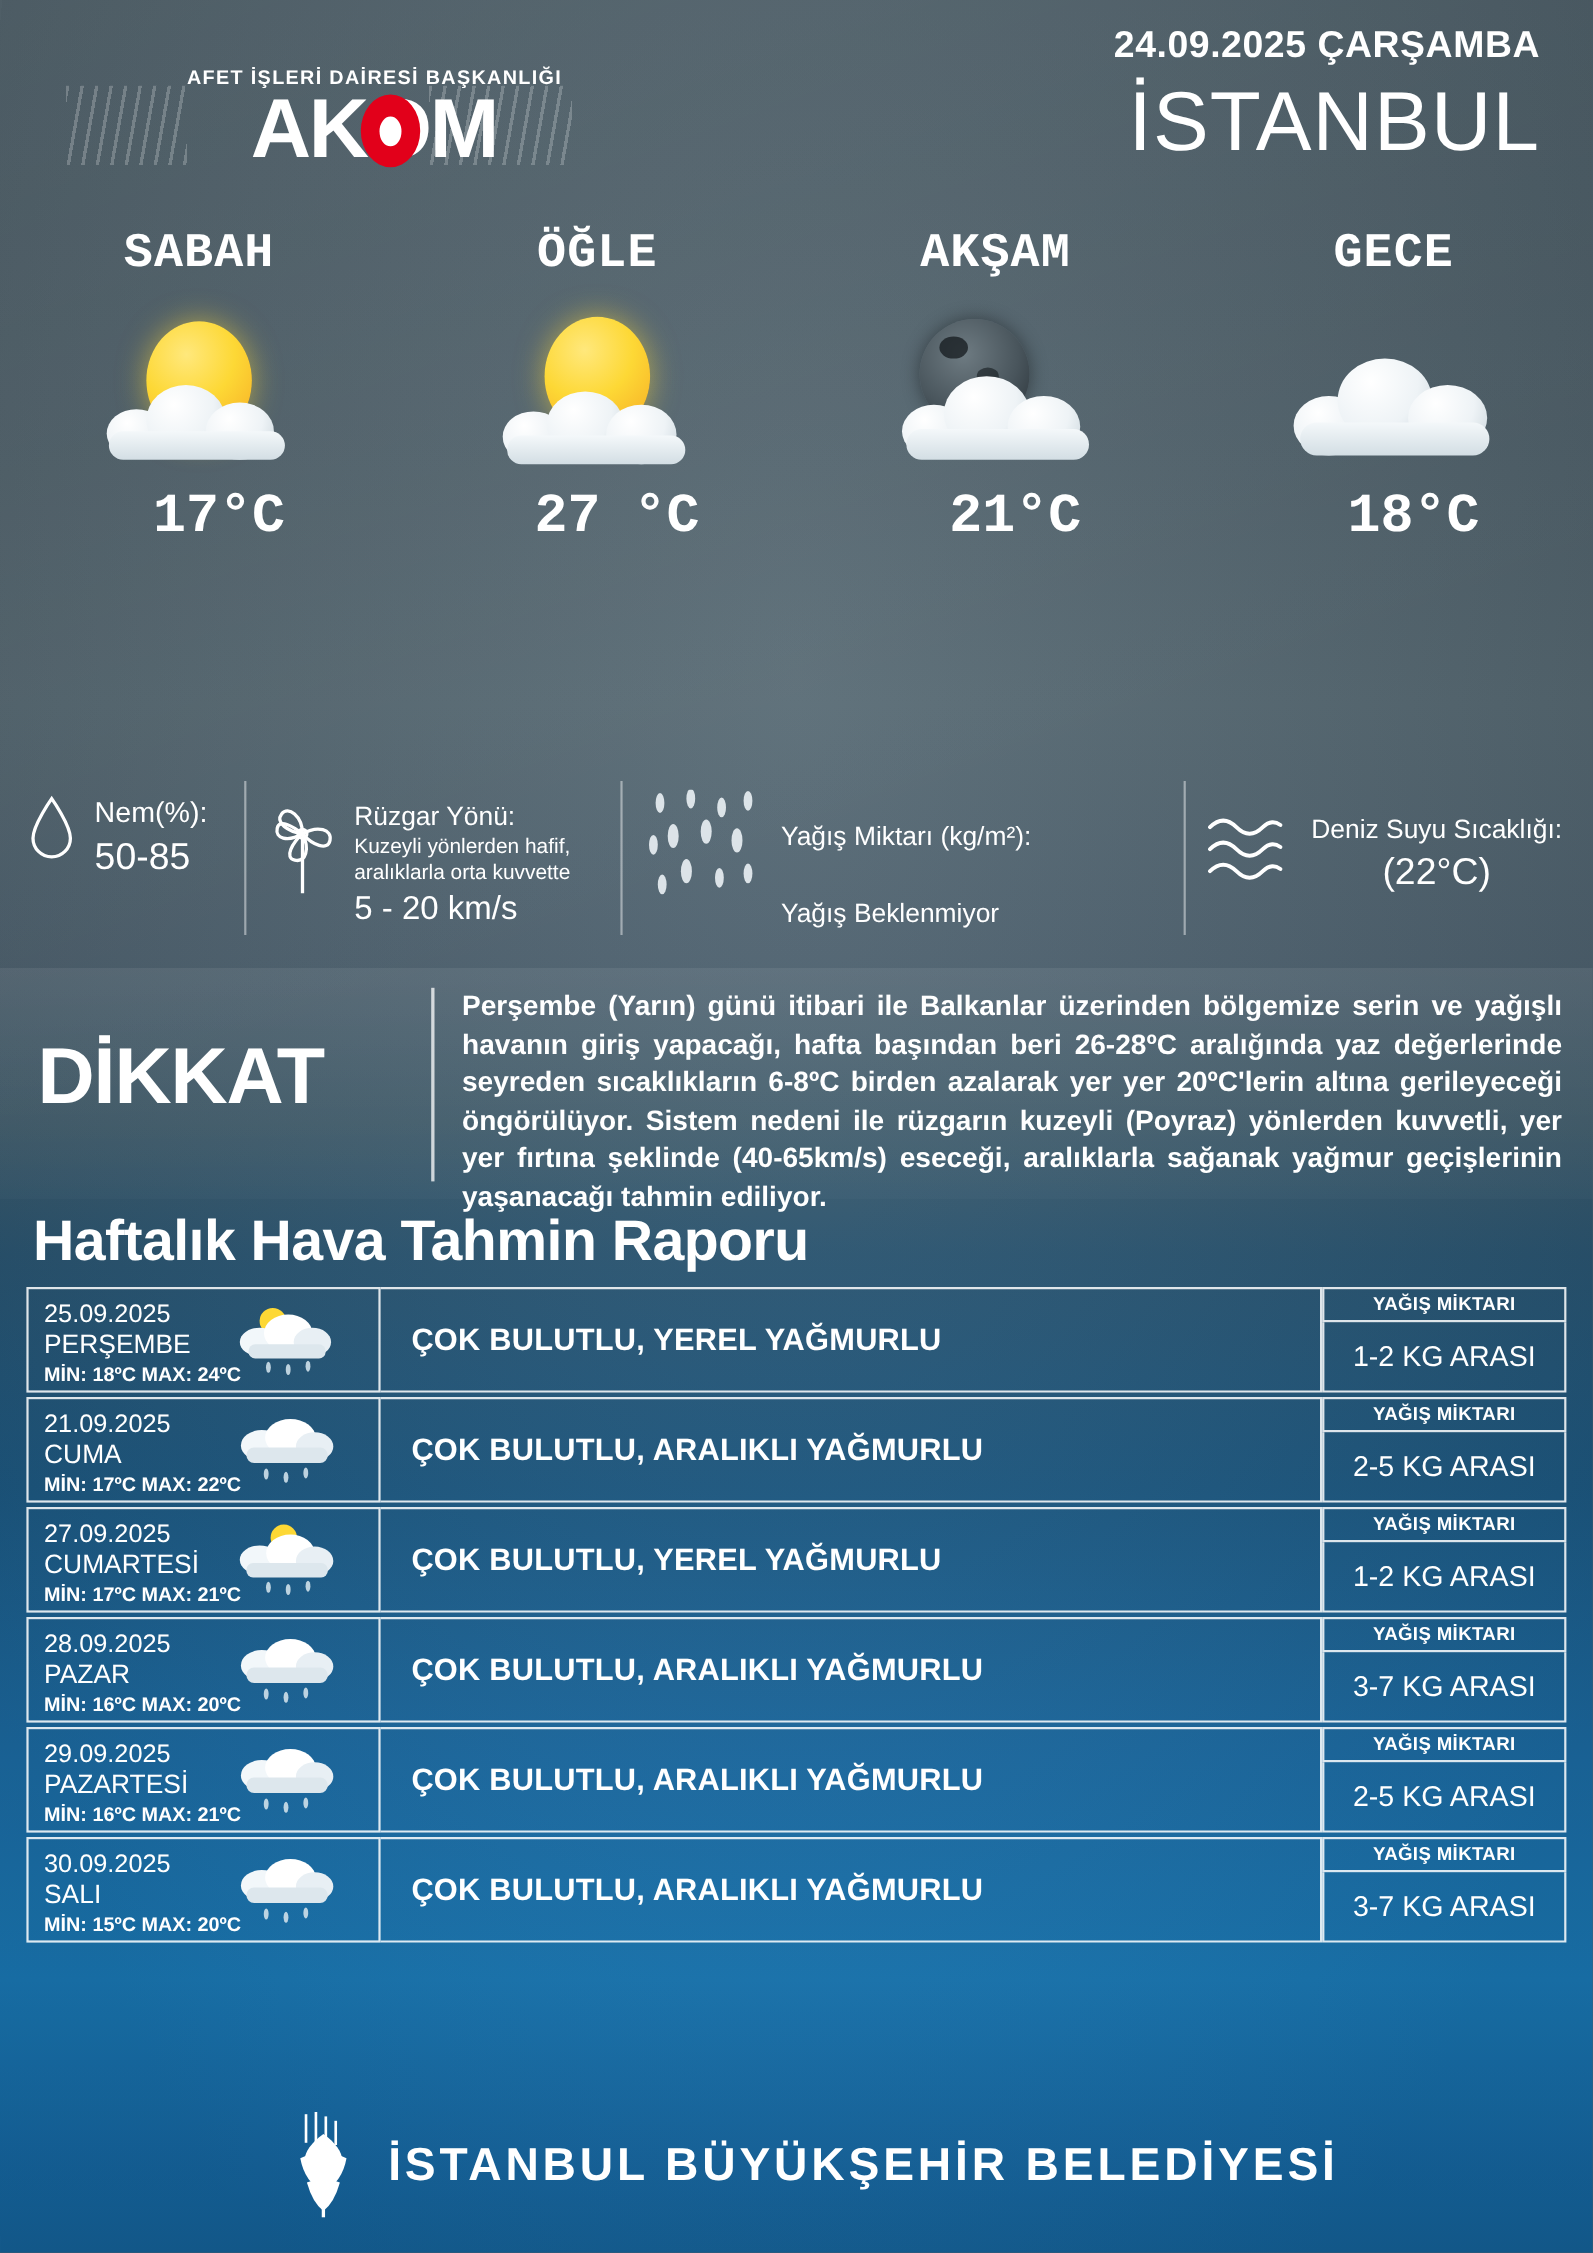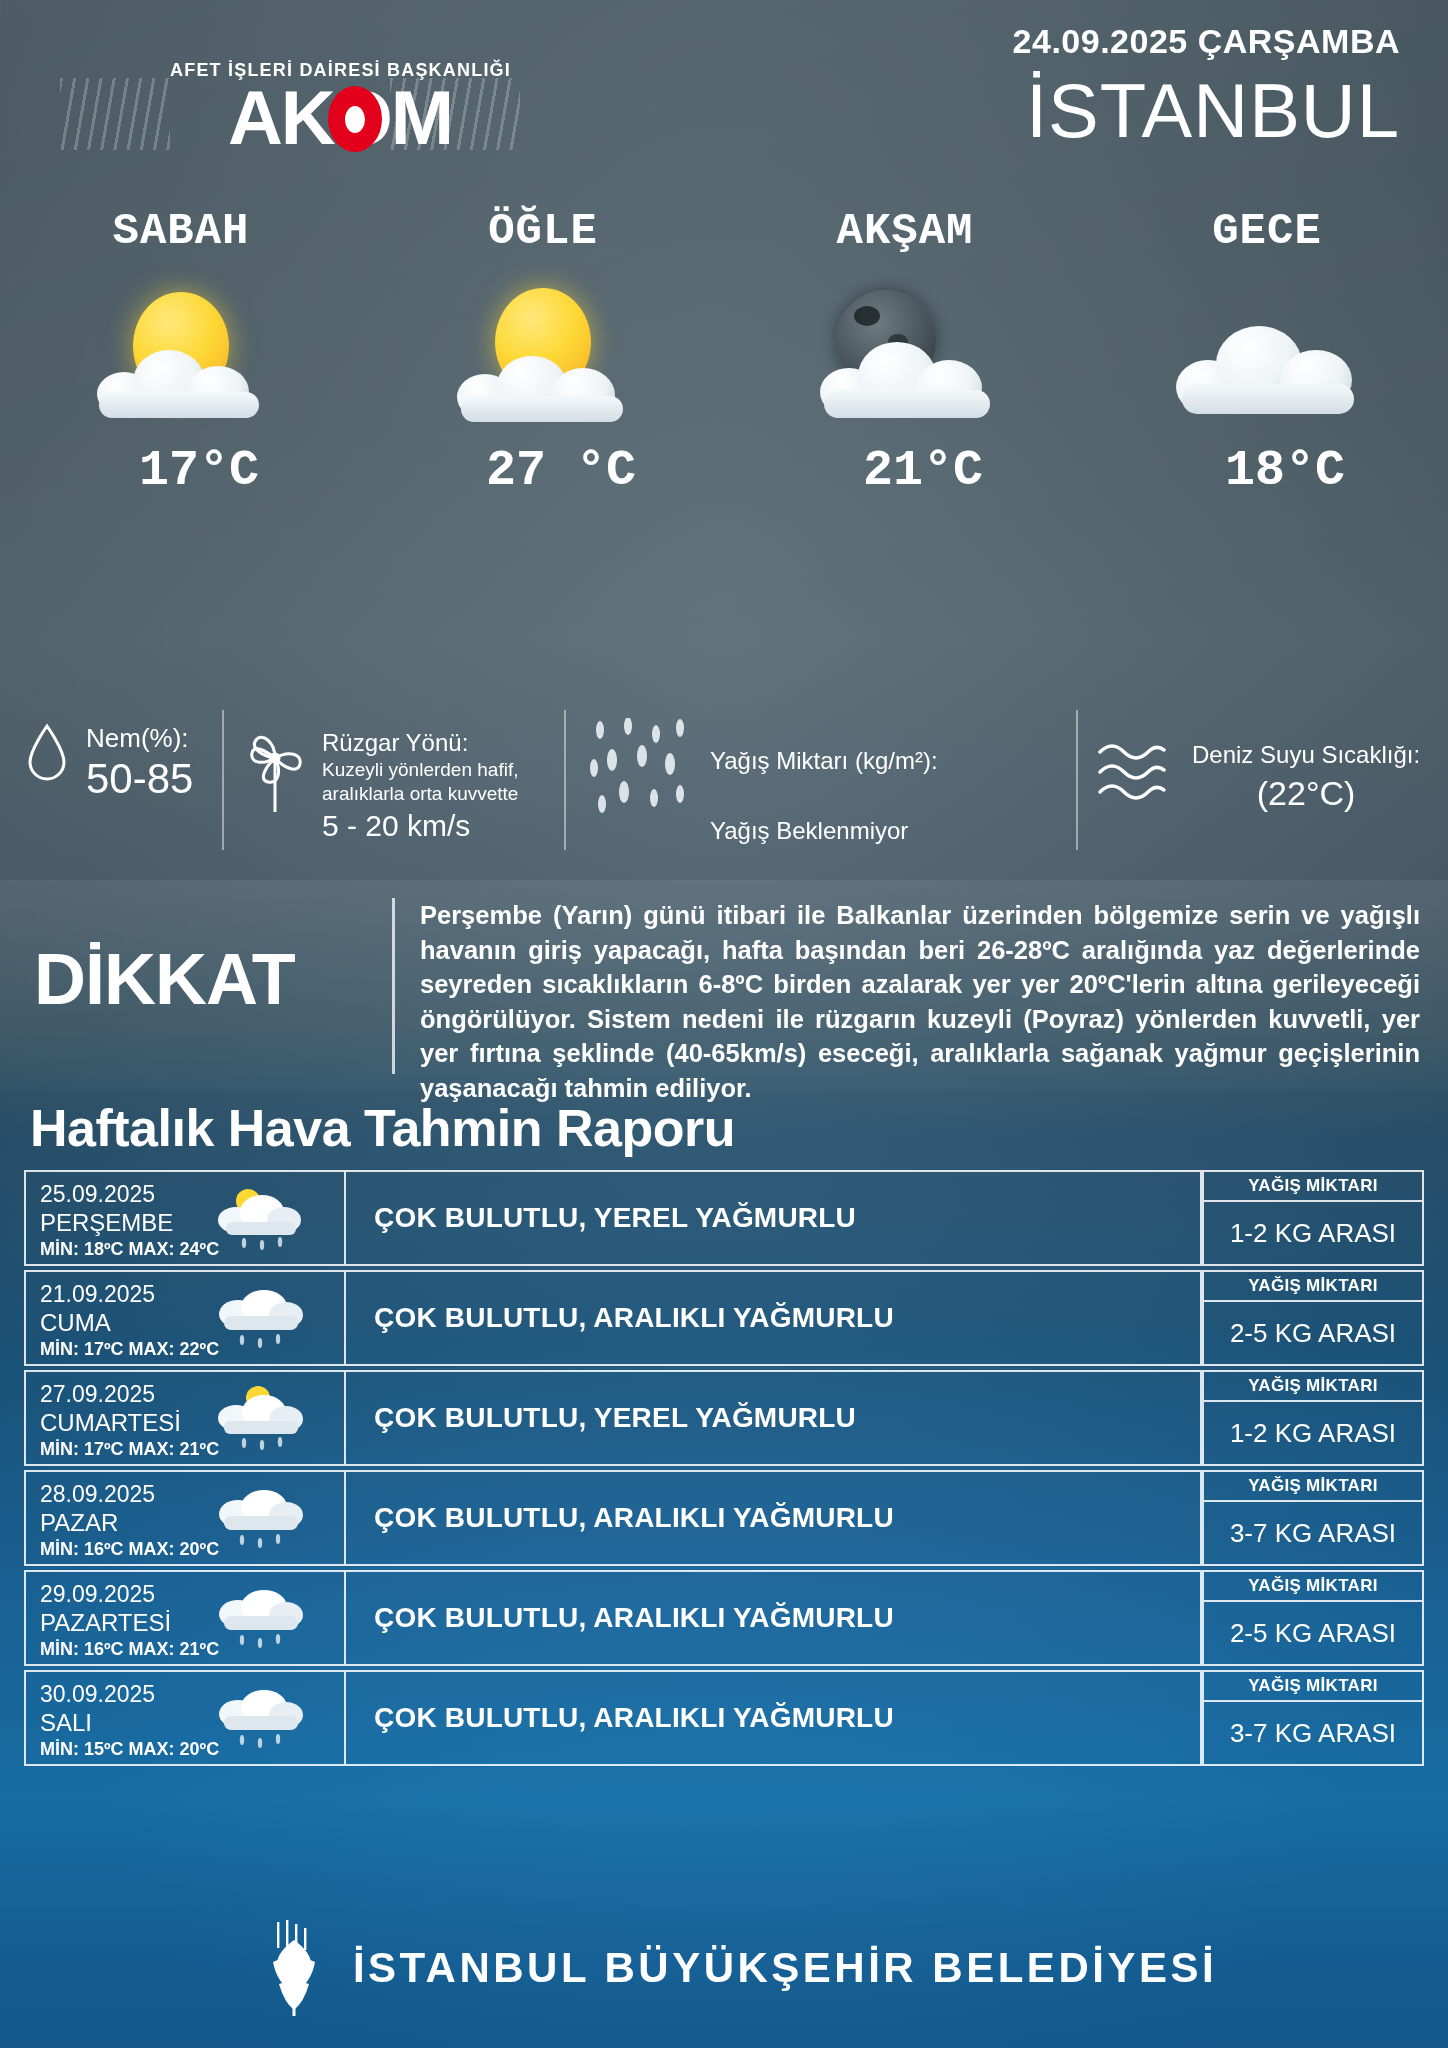--- a/index.html
+++ b/index.html
@@ -114,21 +114,21 @@
     background: linear-gradient(180deg, #f4f8fa 0%, #d3dee4 100%);
   }
 
   
   .metrics { position: absolute; top: 700px; left: 0; width: 1448px; height: 170px; }
   .metric { position: absolute; display: flex; align-items: flex-start; }
   .m-divider { position: absolute; width: 2px; background: rgba(255,255,255,.45); }
   .m-ico { flex: 0 0 auto; margin-right: 16px; position: relative; }
   .m-txt { color: #fff; }
   .m-label { font-size: 26px; line-height: 32px; font-weight: 400; }
-  .m-value { font-size: 42px; line-height: 50px; font-weight: 400; }
+  .m-value { font-size: 34px; line-height: 50px; font-weight: 400; }
   .m-small { font-size: 19px; line-height: 24px; }
   .m-mid { font-size: 24px; line-height: 30px; }
 
   
   .dikkat-band {
     position: absolute; top: 880px; left: 0; width: 1448px; height: 210px;
     background: linear-gradient(180deg, rgba(255,255,255,.07), rgba(255,255,255,.02));
   }
   .dikkat-title {
     position: absolute; left: 34px; top: 938px;

